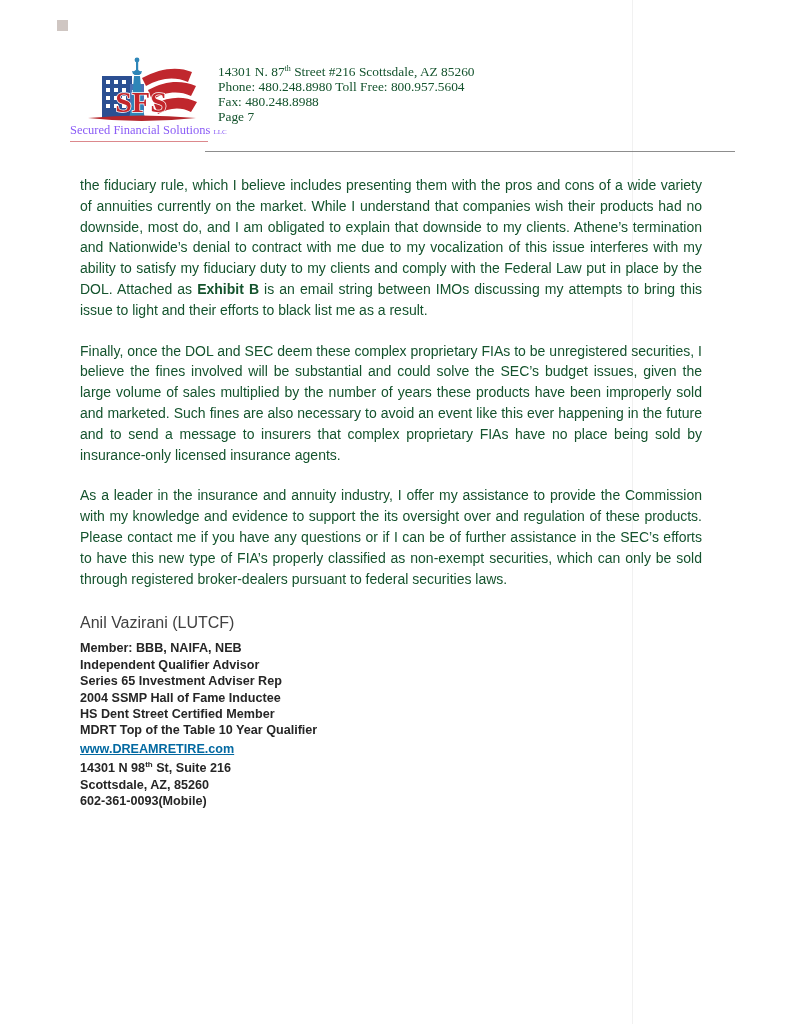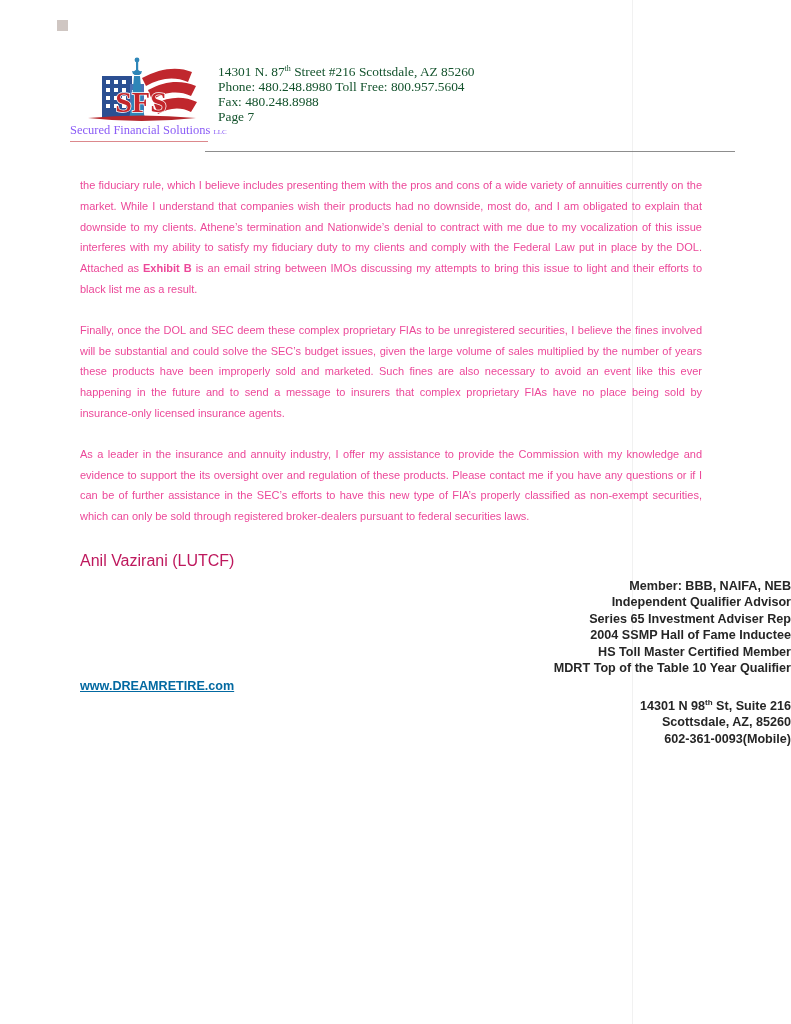--- a/index.html
+++ b/index.html
@@ -49,43 +49,42 @@
   .header-info sup{font-size:8px;}
   .rule{
     margin:9px 56px 0 205px;
     border-top:1.3px solid #8d8d8d;
     height:0;
   }
   
   .letter{
     margin:23px 89px 0 80px;
     text-align:justify;
-    font-size:11px;
+    font-size:14px;
     line-height:20.8px;
-    color:#ec4899;
+    color:#14532d;
   }
   .letter p{margin:0 0 20px 0;}
   .letter strong{font-weight:bold;}
   
   .signature{
     margin:24px 0 0 80px;
     color:#232323;
   }
   .sig-name{
     font-size:16px;
     line-height:20px;
     margin-bottom:7px;
-    color:#be185d;
+    color:#404040;
   }
   .sig-line{
     font-weight:bold;
     font-size:12.6px;
     line-height:16.4px;
     color:#262626;
-    text-align:right;
   }
   .sig-link{
     display:inline-block;
     font-weight:bold;
     font-size:12.6px;
     line-height:16.4px;
     color:#0369a1;
     text-decoration:underline;
     cursor:pointer;
   }
@@ -163,21 +162,21 @@
     <p>Finally, once the DOL and SEC deem these complex proprietary FIAs to be unregistered securities, I believe the fines involved will be substantial and could solve the SEC’s budget issues, given the large volume of sales multiplied by the number of years these products have been improperly sold and marketed.  Such fines are also necessary to avoid an event like this ever happening in the future and to send a message to insurers that complex proprietary FIAs have no place being sold by insurance-only licensed insurance agents.</p>
     <p>As a leader in the insurance and annuity industry, I offer my assistance to provide the Commission with my knowledge and evidence to support the its oversight over and regulation of these products.  Please contact me if you have any questions or if I can be of further assistance in the SEC’s efforts to have this new type of FIA’s properly classified as non-exempt securities, which can only be sold through registered broker-dealers pursuant to federal securities laws.</p>
   </div>
 
   <div class="signature">
     <div class="sig-name">Anil Vazirani (LUTCF)</div>
     <div class="sig-line">Member:  BBB, NAIFA, NEB</div>
     <div class="sig-line">Independent Qualifier Advisor</div>
     <div class="sig-line">Series 65 Investment Adviser Rep</div>
     <div class="sig-line">2004 SSMP Hall of Fame Inductee</div>
-    <div class="sig-line">HS Toll Master Certified Member</div>
+    <div class="sig-line">HS Dent Street Certified Member</div>
     <div class="sig-line">MDRT Top of the Table 10 Year Qualifier</div>
     <a class="sig-link">www.DREAMRETIRE.com</a>
     <div class="sig-line"><span>14301 N 98</span><sup>th</sup><span> St, Suite 216</span></div>
     <div class="sig-line">Scottsdale, AZ, 85260</div>
     <div class="sig-line">602-361-0093(Mobile)</div>
   </div>
 
 </div>
 
 </body></html>

